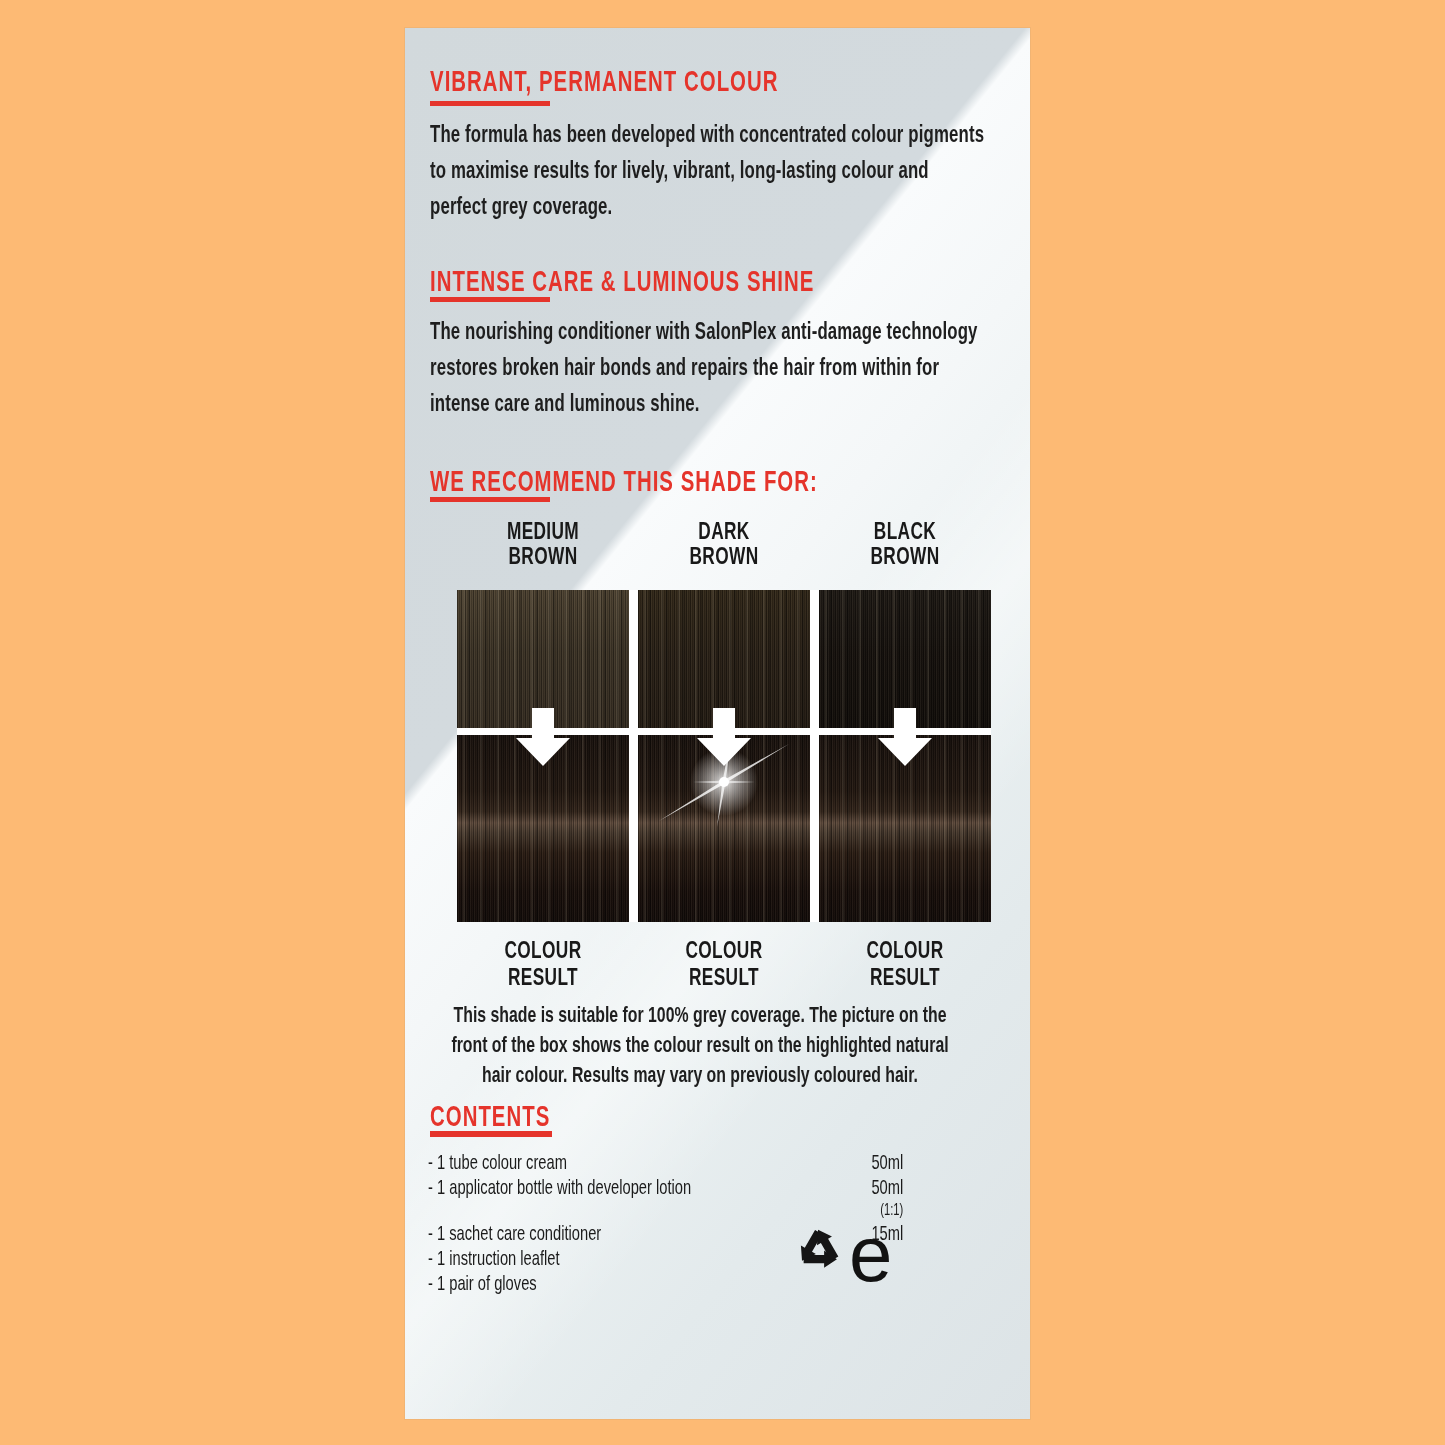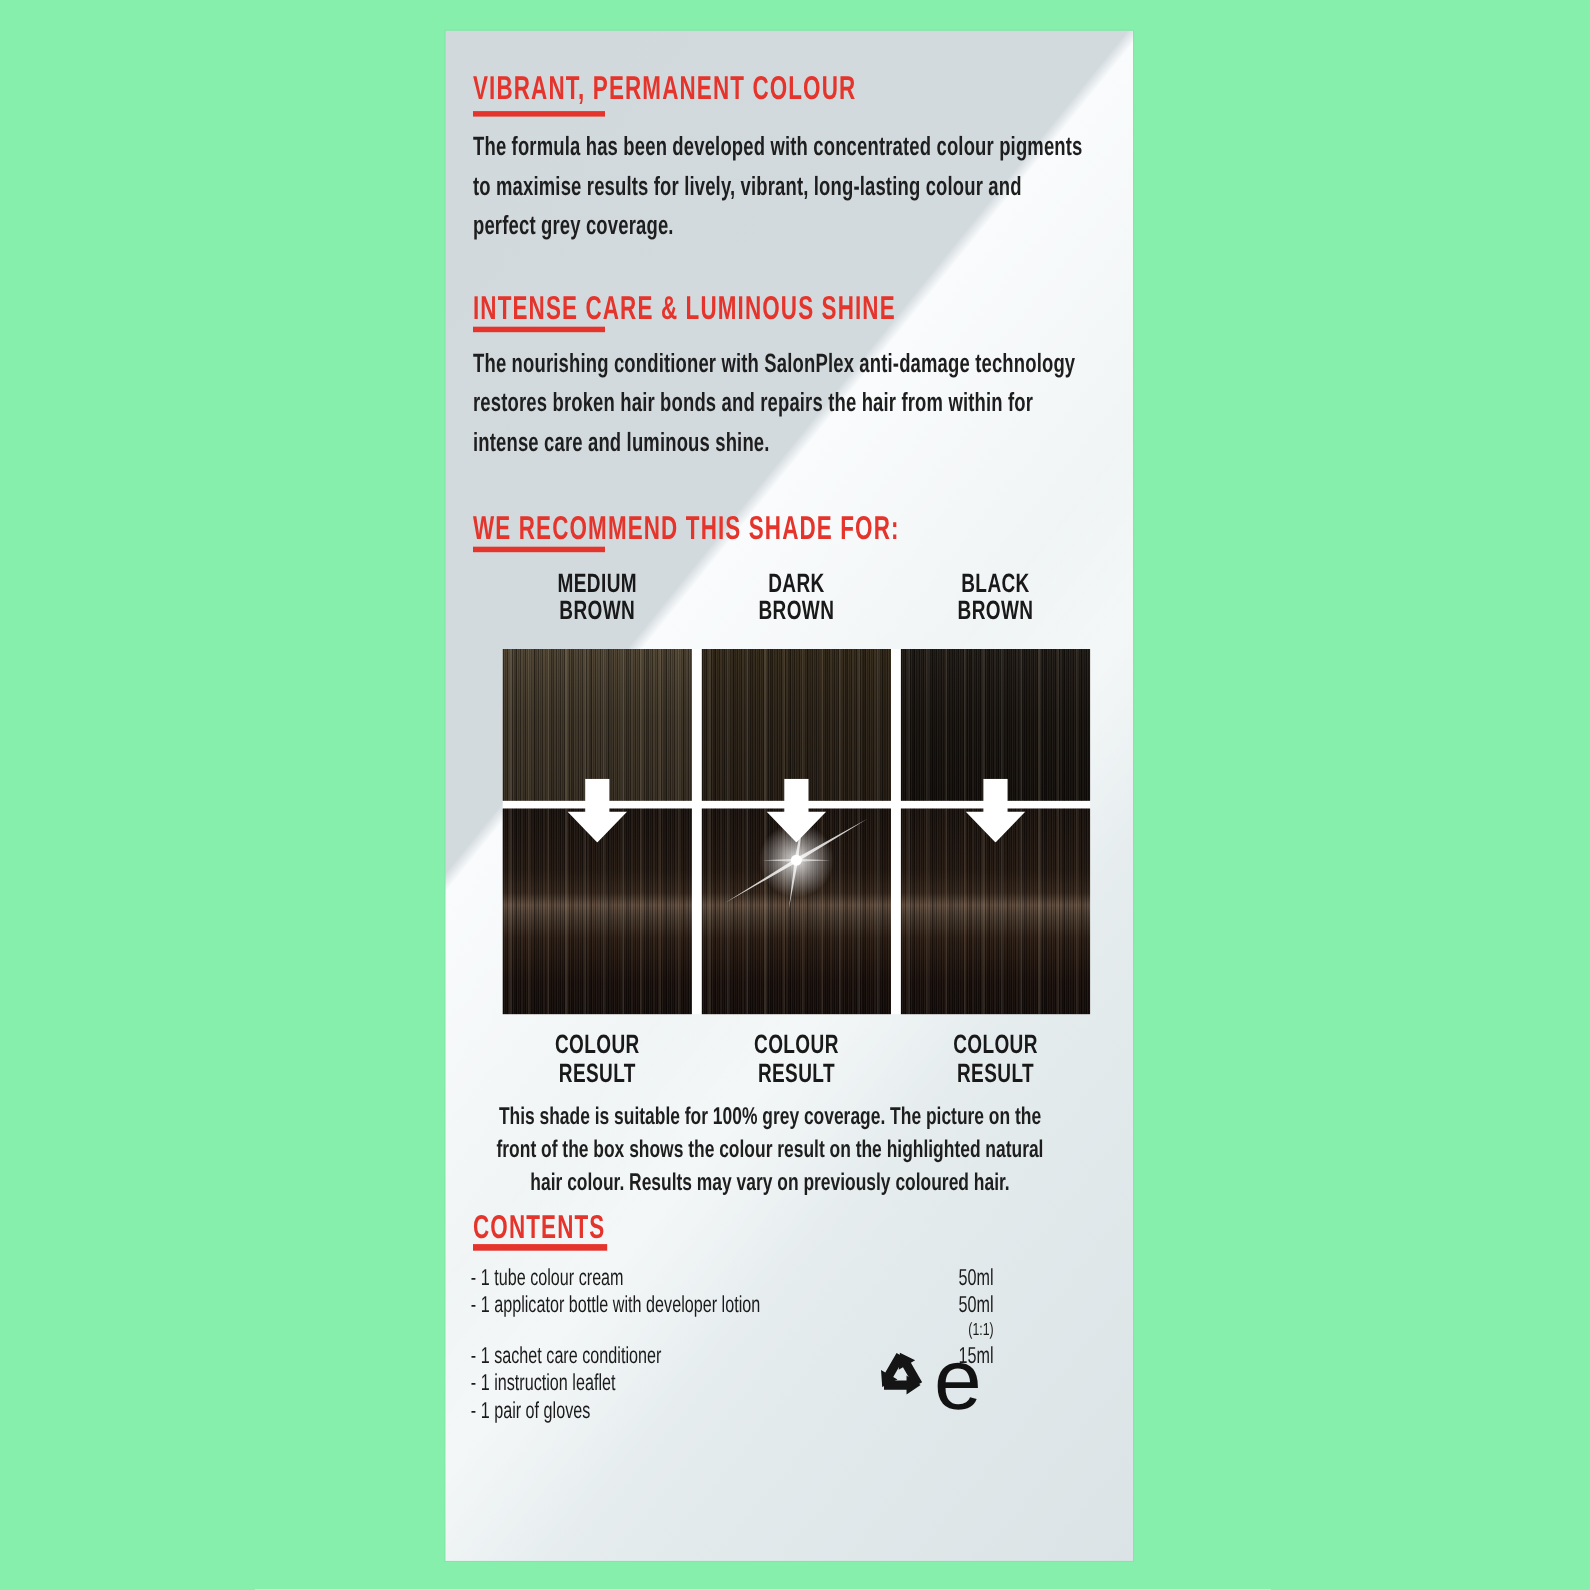--- a/index.html
+++ b/index.html
@@ -1,21 +1,21 @@
 <!DOCTYPE html>
 <html><head>
 <meta charset="utf-8">
 <style>
   :root{
     --red:#e5342b;
     --ink:#1e1e1e;
   }
   html,body{margin:0;padding:0;}
   body{width:1445px;height:1445px;background:#ffffff;font-family:"Liberation Sans",sans-serif;}
-  .page{position:relative;width:1445px;height:1445px;background:#86efac;overflow:hidden;text-decoration:underline;}
+  .page{position:relative;width:1445px;height:1445px;background:#fdba74;overflow:hidden;text-decoration:underline;}
 
   
   .panel{
     position:absolute;left:405px;top:28px;width:625px;height:1391px;
     background-image:
       linear-gradient(129deg, rgba(255,255,255,0) 52%, rgba(255,255,255,0.45) 60%, rgba(255,255,255,0) 70%),
       linear-gradient(129deg,
         #d2d9dc 0%, #d3dade 35.4%,
         #f9fbfc 36.2%, #f4f7f8 47%,
         #ebf1f2 60%, #e3eaec 76%, #dce3e6 100%);

